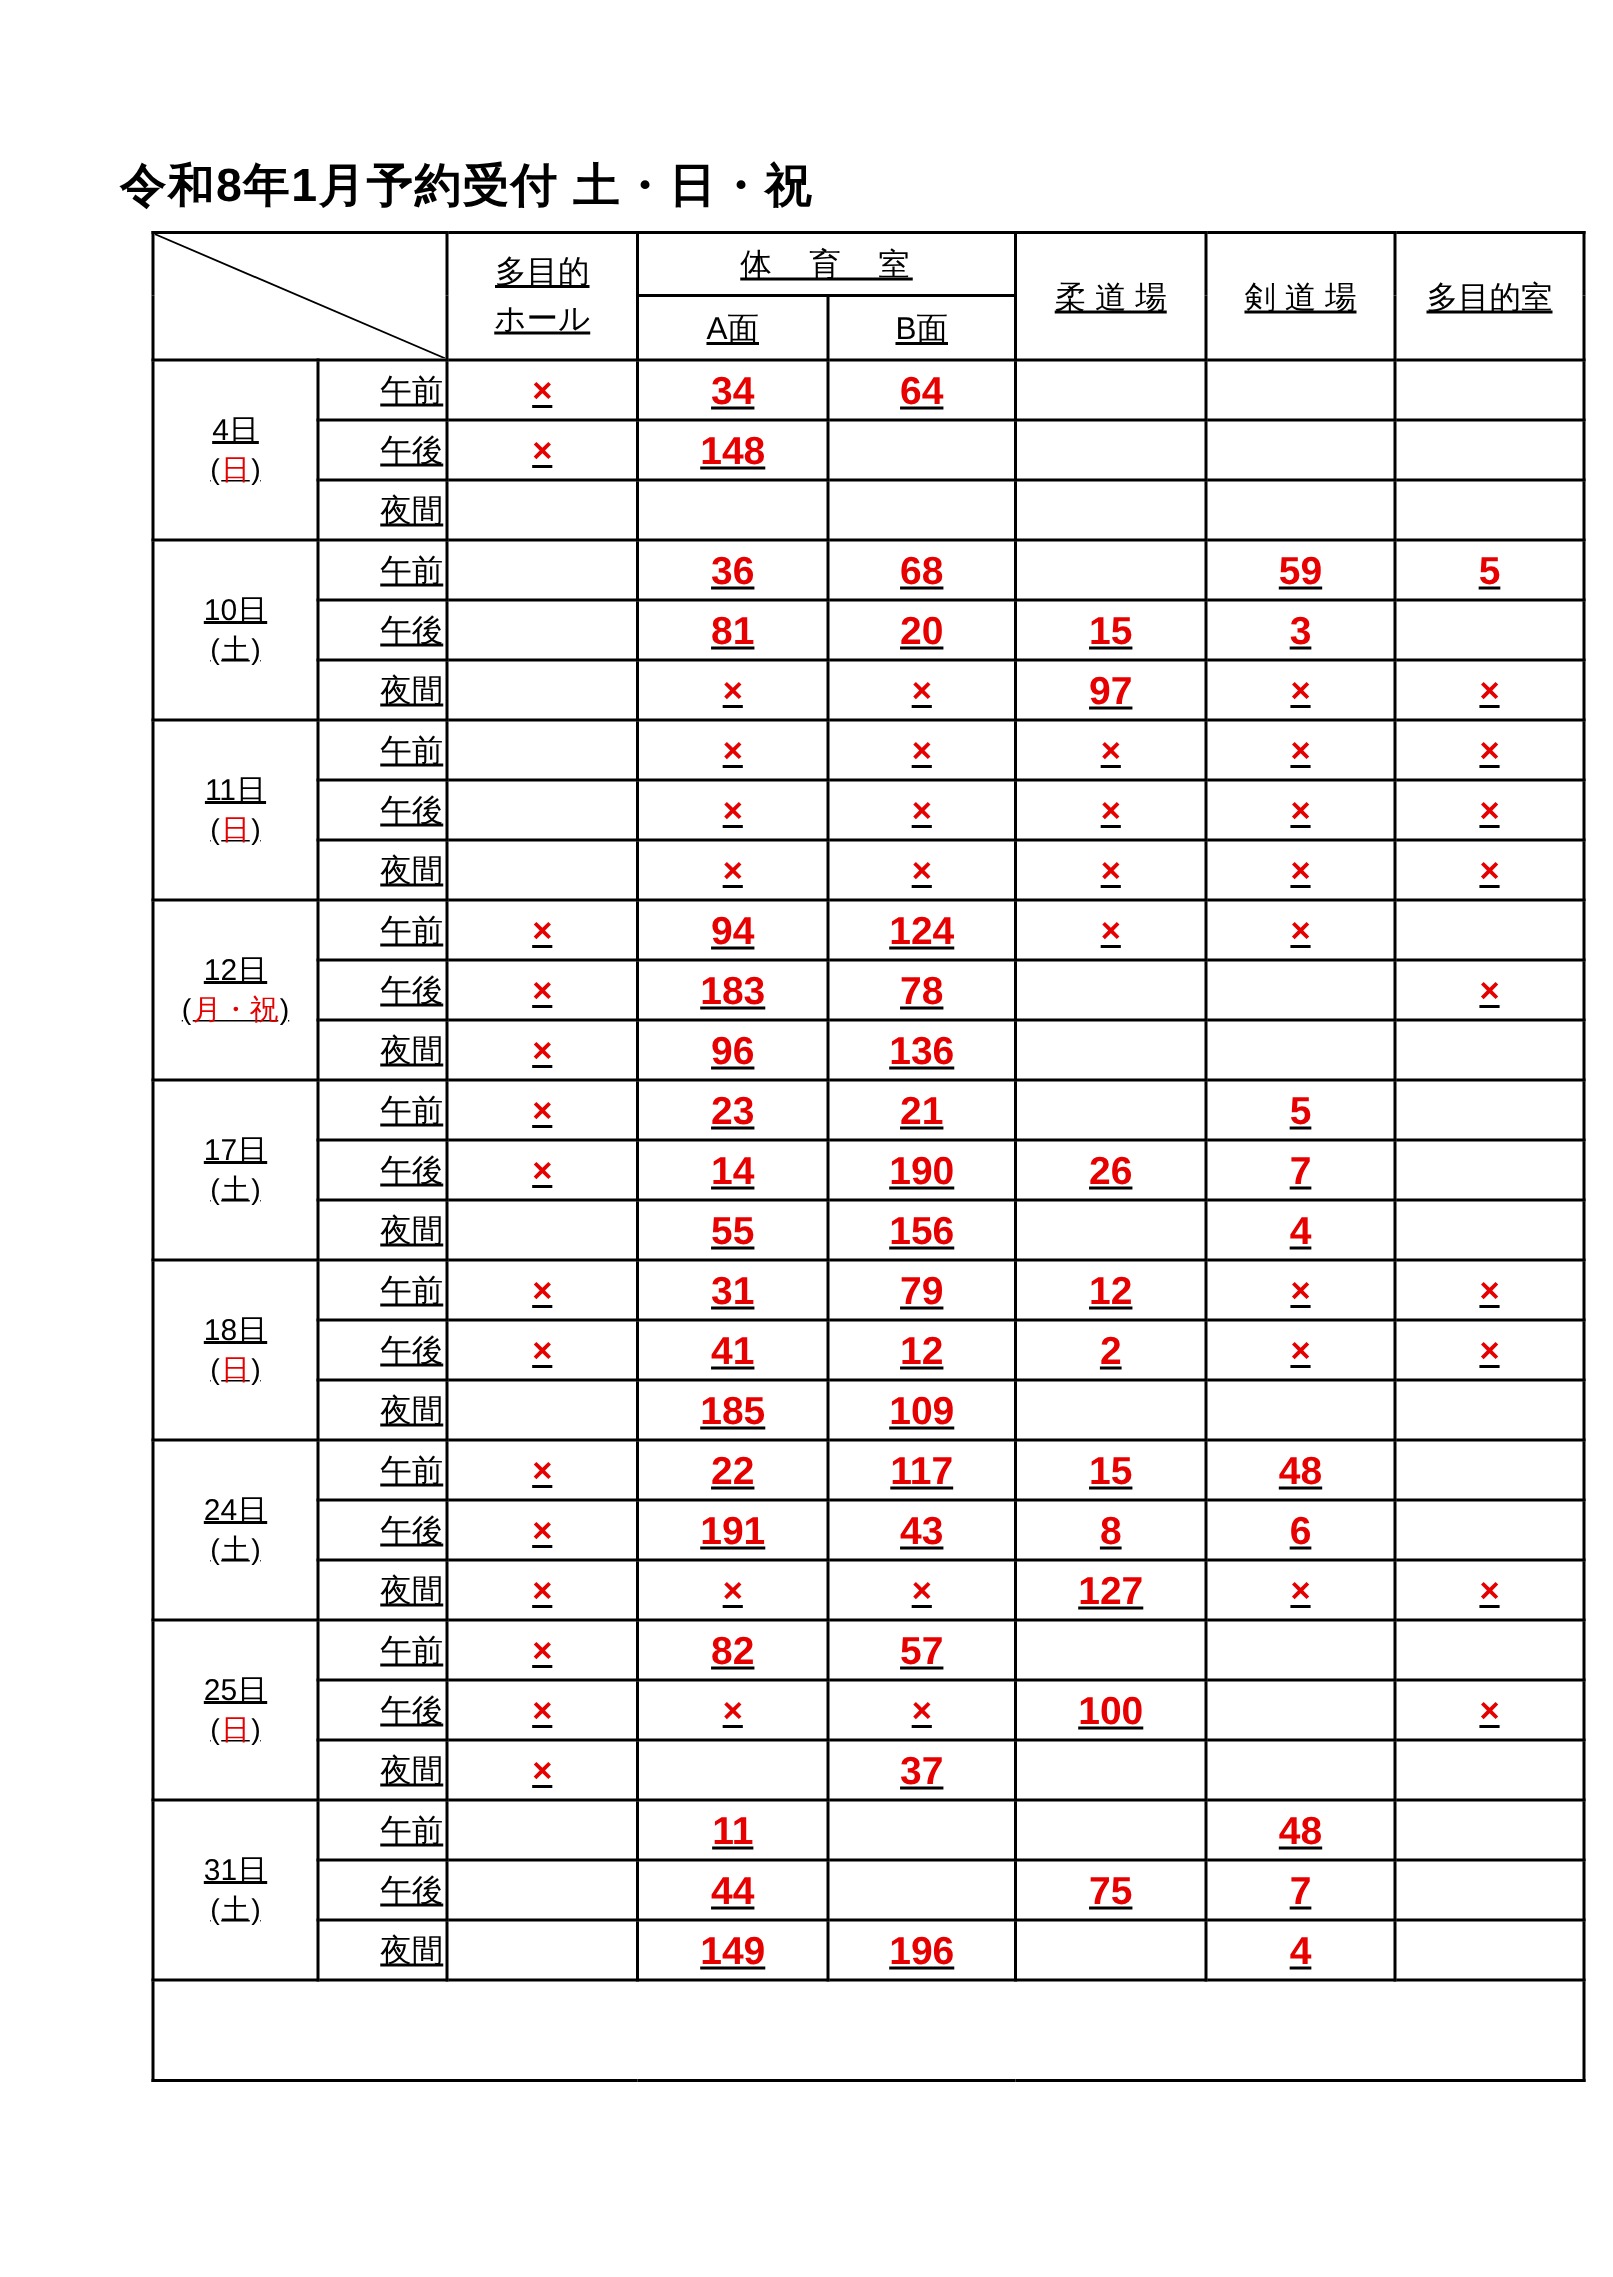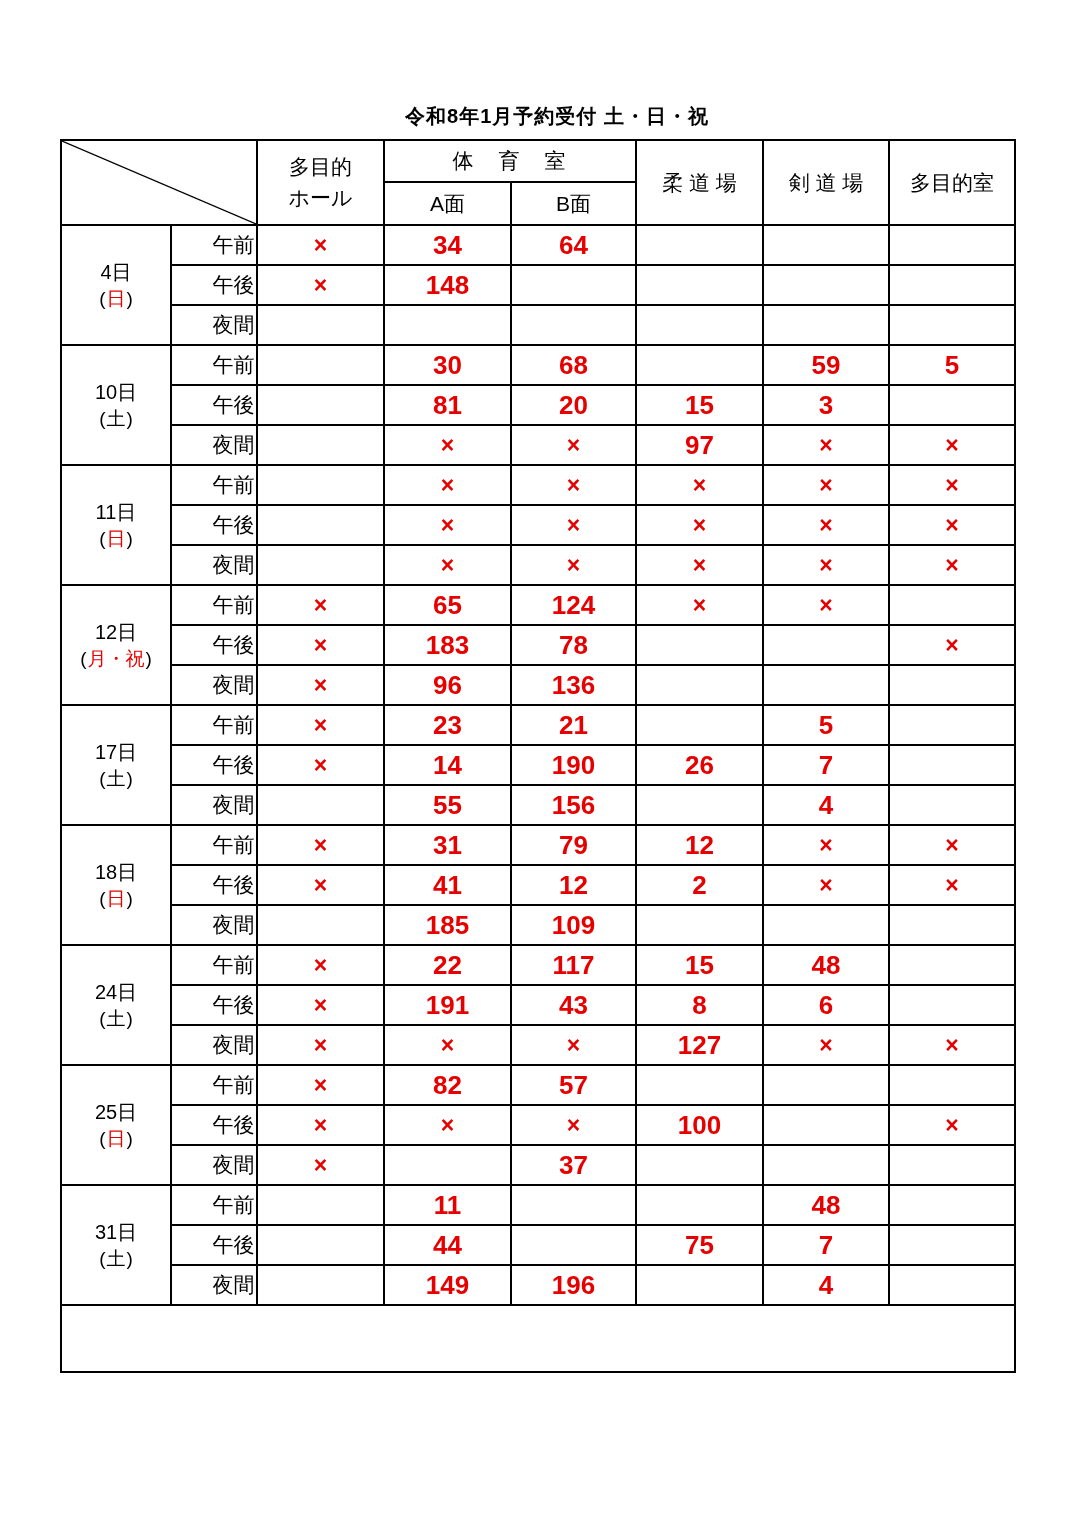--- a/index.html
+++ b/index.html
@@ -7,29 +7,30 @@
     position:relative;
     width:1075px; height:1518px;
     background:#ffffff;
     box-sizing:border-box;
     padding-top:103px;
     font-family:"Liberation Sans","DejaVu Sans",sans-serif;
     color:#000;
   }
   .title {
     width:954px; margin:0 0 9px 80px;
-    text-align:center;
-    font-size:20px; font-weight:600; letter-spacing:1px;
+    text-align:left;
+    font-size:31px; font-weight:600; letter-spacing:1px;
     white-space:nowrap;
   }
   table.sched {
-    margin-left:60px;
+    margin-left:101px;
     width:954px;
     border-collapse:collapse;
     table-layout:fixed;
+    text-decoration:underline;
   }
   table.sched th, table.sched td {
     border:2px solid #000;
     padding:0;
     text-align:center;
     vertical-align:middle;
     overflow:hidden;
   }
   thead tr.h1 { height:42px; }
   thead tr.h2 { height:43px; }
@@ -133,21 +134,21 @@
           <td class="val"></td>
           <td class="val"></td>
         </tr>
         <tr class="block-start">
           <td rowspan="3" class="date-cell">
             <div>10日</div>
             <div class="weekday-line"><span>(</span><span class="dow">土</span><span>)</span></div>
           </td>
           <td class="time-cell">午前</td>
           <td class="val"></td>
-          <td class="val">30</td>
+          <td class="val">36</td>
           <td class="val">68</td>
           <td class="val"></td>
           <td class="val">59</td>
           <td class="val">5</td>
         </tr>
         <tr>
           <td class="time-cell">午後</td>
           <td class="val"></td>
           <td class="val">81</td>
           <td class="val">20</td>
@@ -195,21 +196,21 @@
           <td class="val cross">×</td>
           <td class="val cross">×</td>
         </tr>
         <tr class="block-start">
           <td rowspan="3" class="date-cell">
             <div>12日</div>
             <div class="weekday-line"><span>(</span><span class="dow red">月・祝</span><span>)</span></div>
           </td>
           <td class="time-cell">午前</td>
           <td class="val cross">×</td>
-          <td class="val">65</td>
+          <td class="val">94</td>
           <td class="val">124</td>
           <td class="val cross">×</td>
           <td class="val cross">×</td>
           <td class="val"></td>
         </tr>
         <tr>
           <td class="time-cell">午後</td>
           <td class="val cross">×</td>
           <td class="val">183</td>
           <td class="val">78</td>

